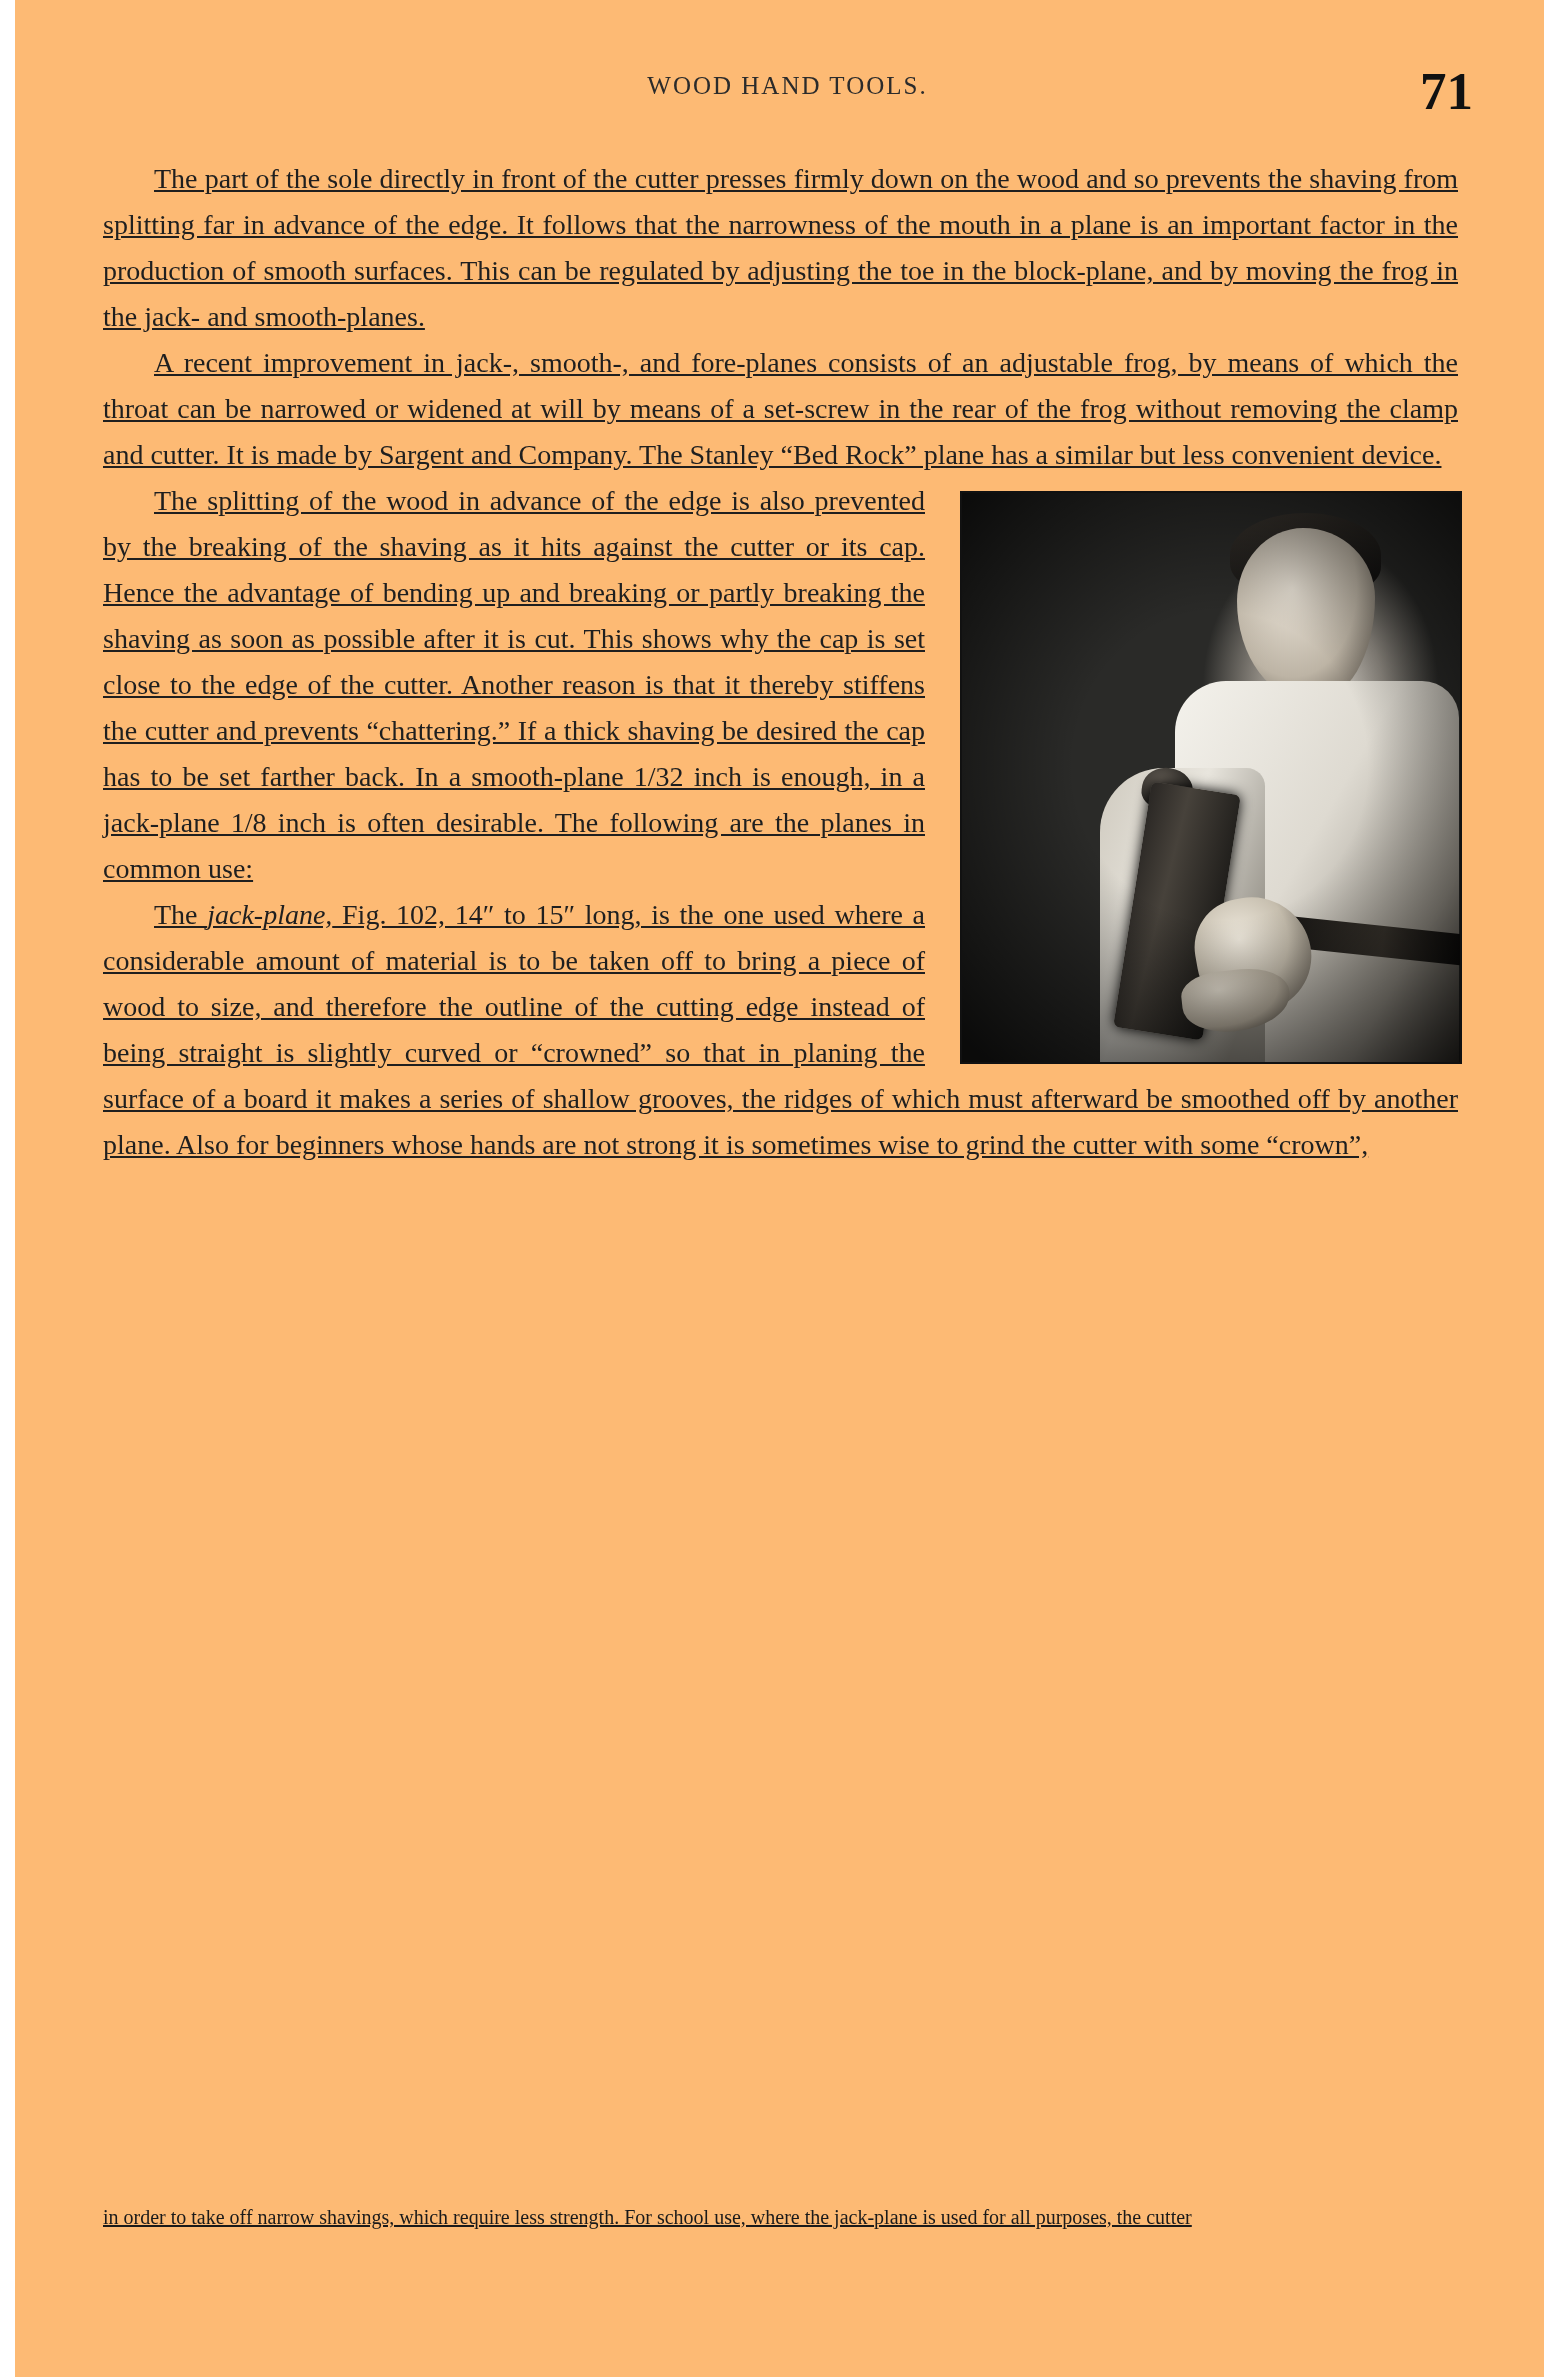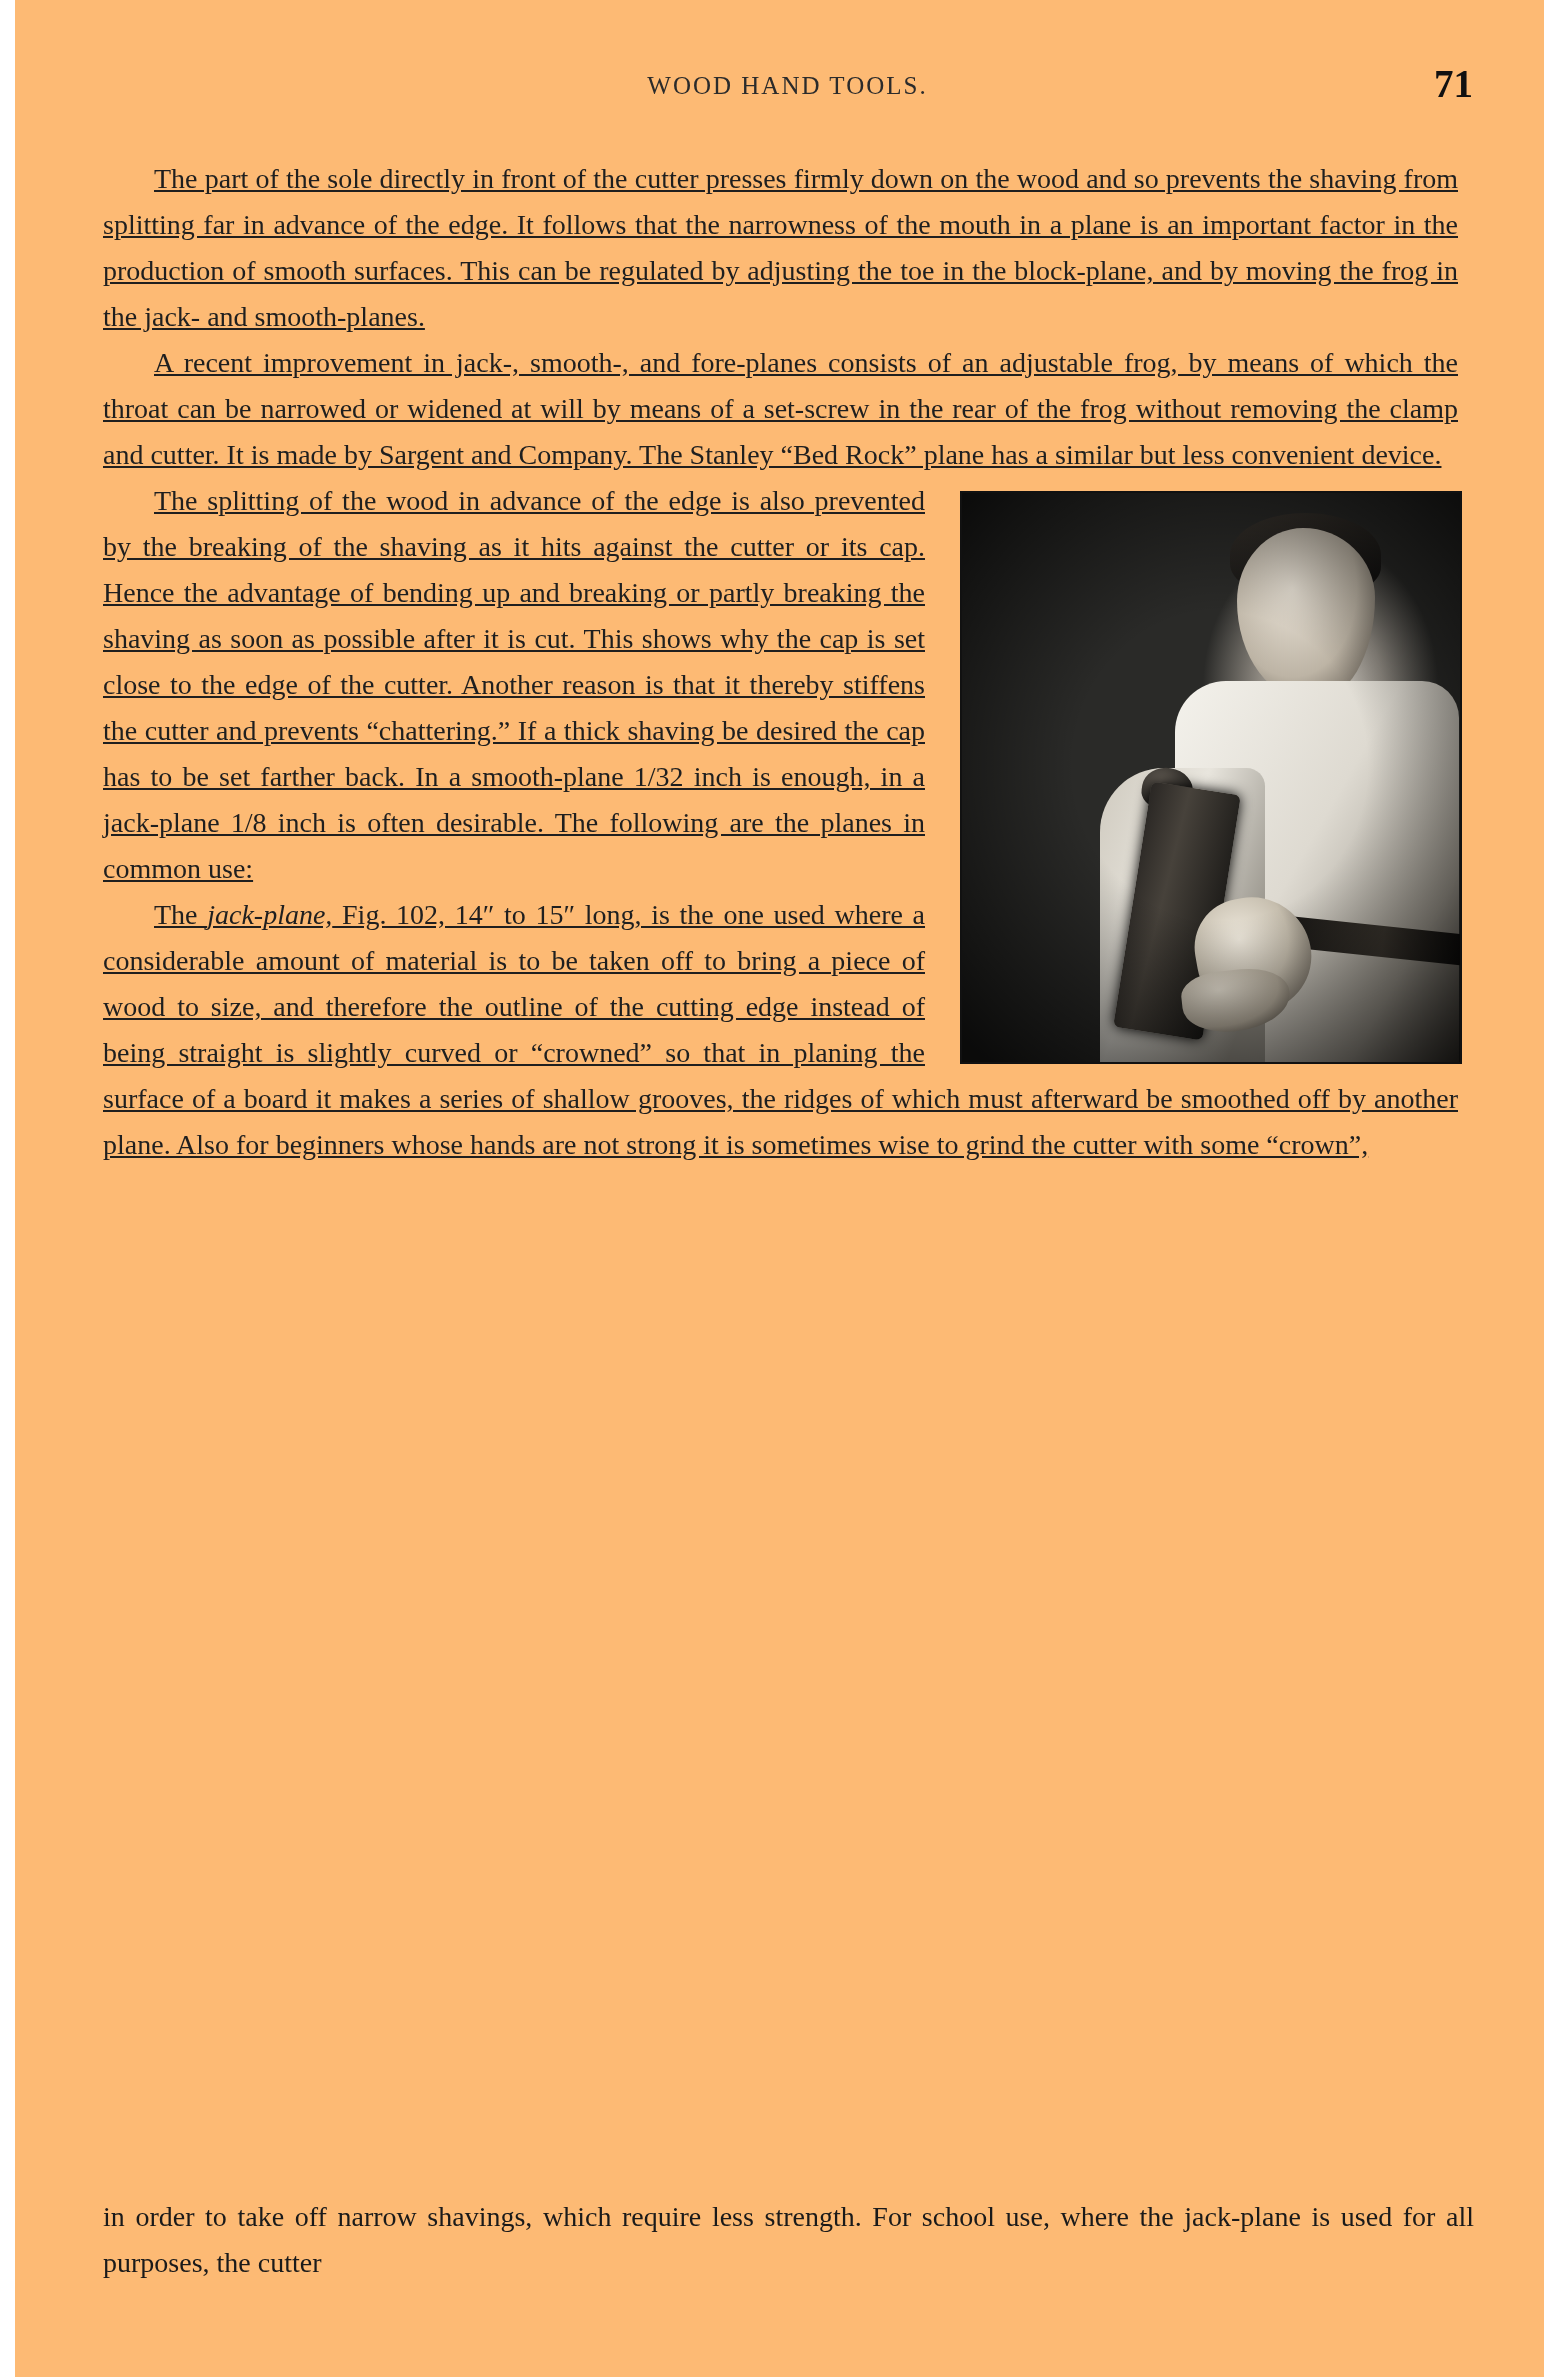--- a/index.html
+++ b/index.html
@@ -39,21 +39,21 @@
     letter-spacing: 2px;
     font-variant: small-caps;
     text-transform: uppercase;
     color: #2b2b2b;
     font-family: "Liberation Serif", serif;
   }
   .page-number {
     position: absolute;
     right: 87px;
     top: -11px;
-    font-size: 39px;
+    font-size: 53px;
     font-weight: bold;
     color: #111;
     font-family: "Liberation Serif", serif;
   }
   
   .body-text {
     position: absolute;
     top: 156px;
     left: 88px;
     width: 1371px;
@@ -172,23 +172,24 @@
     font-family: "Liberation Serif", serif;
     color: #1a1a1a;
     letter-spacing: 0.3px;
   }
   .it { font-style: italic; }
   .bottom-para {
     position: absolute;
     left: 88px;
     top: 2194px;
     width: 1371px;
-    font-size: 28px;
+    font-size: 20px;
     line-height: 46px;
     text-align: justify;
+    text-decoration: underline;
   }
   .clearfix::after { content: ""; display: block; clear: both; }
 </style>
 </head>
 <body>
 
 <div class="page">
 
   <div class="header">
     <div class="header-title">Wood Hand Tools.</div>

